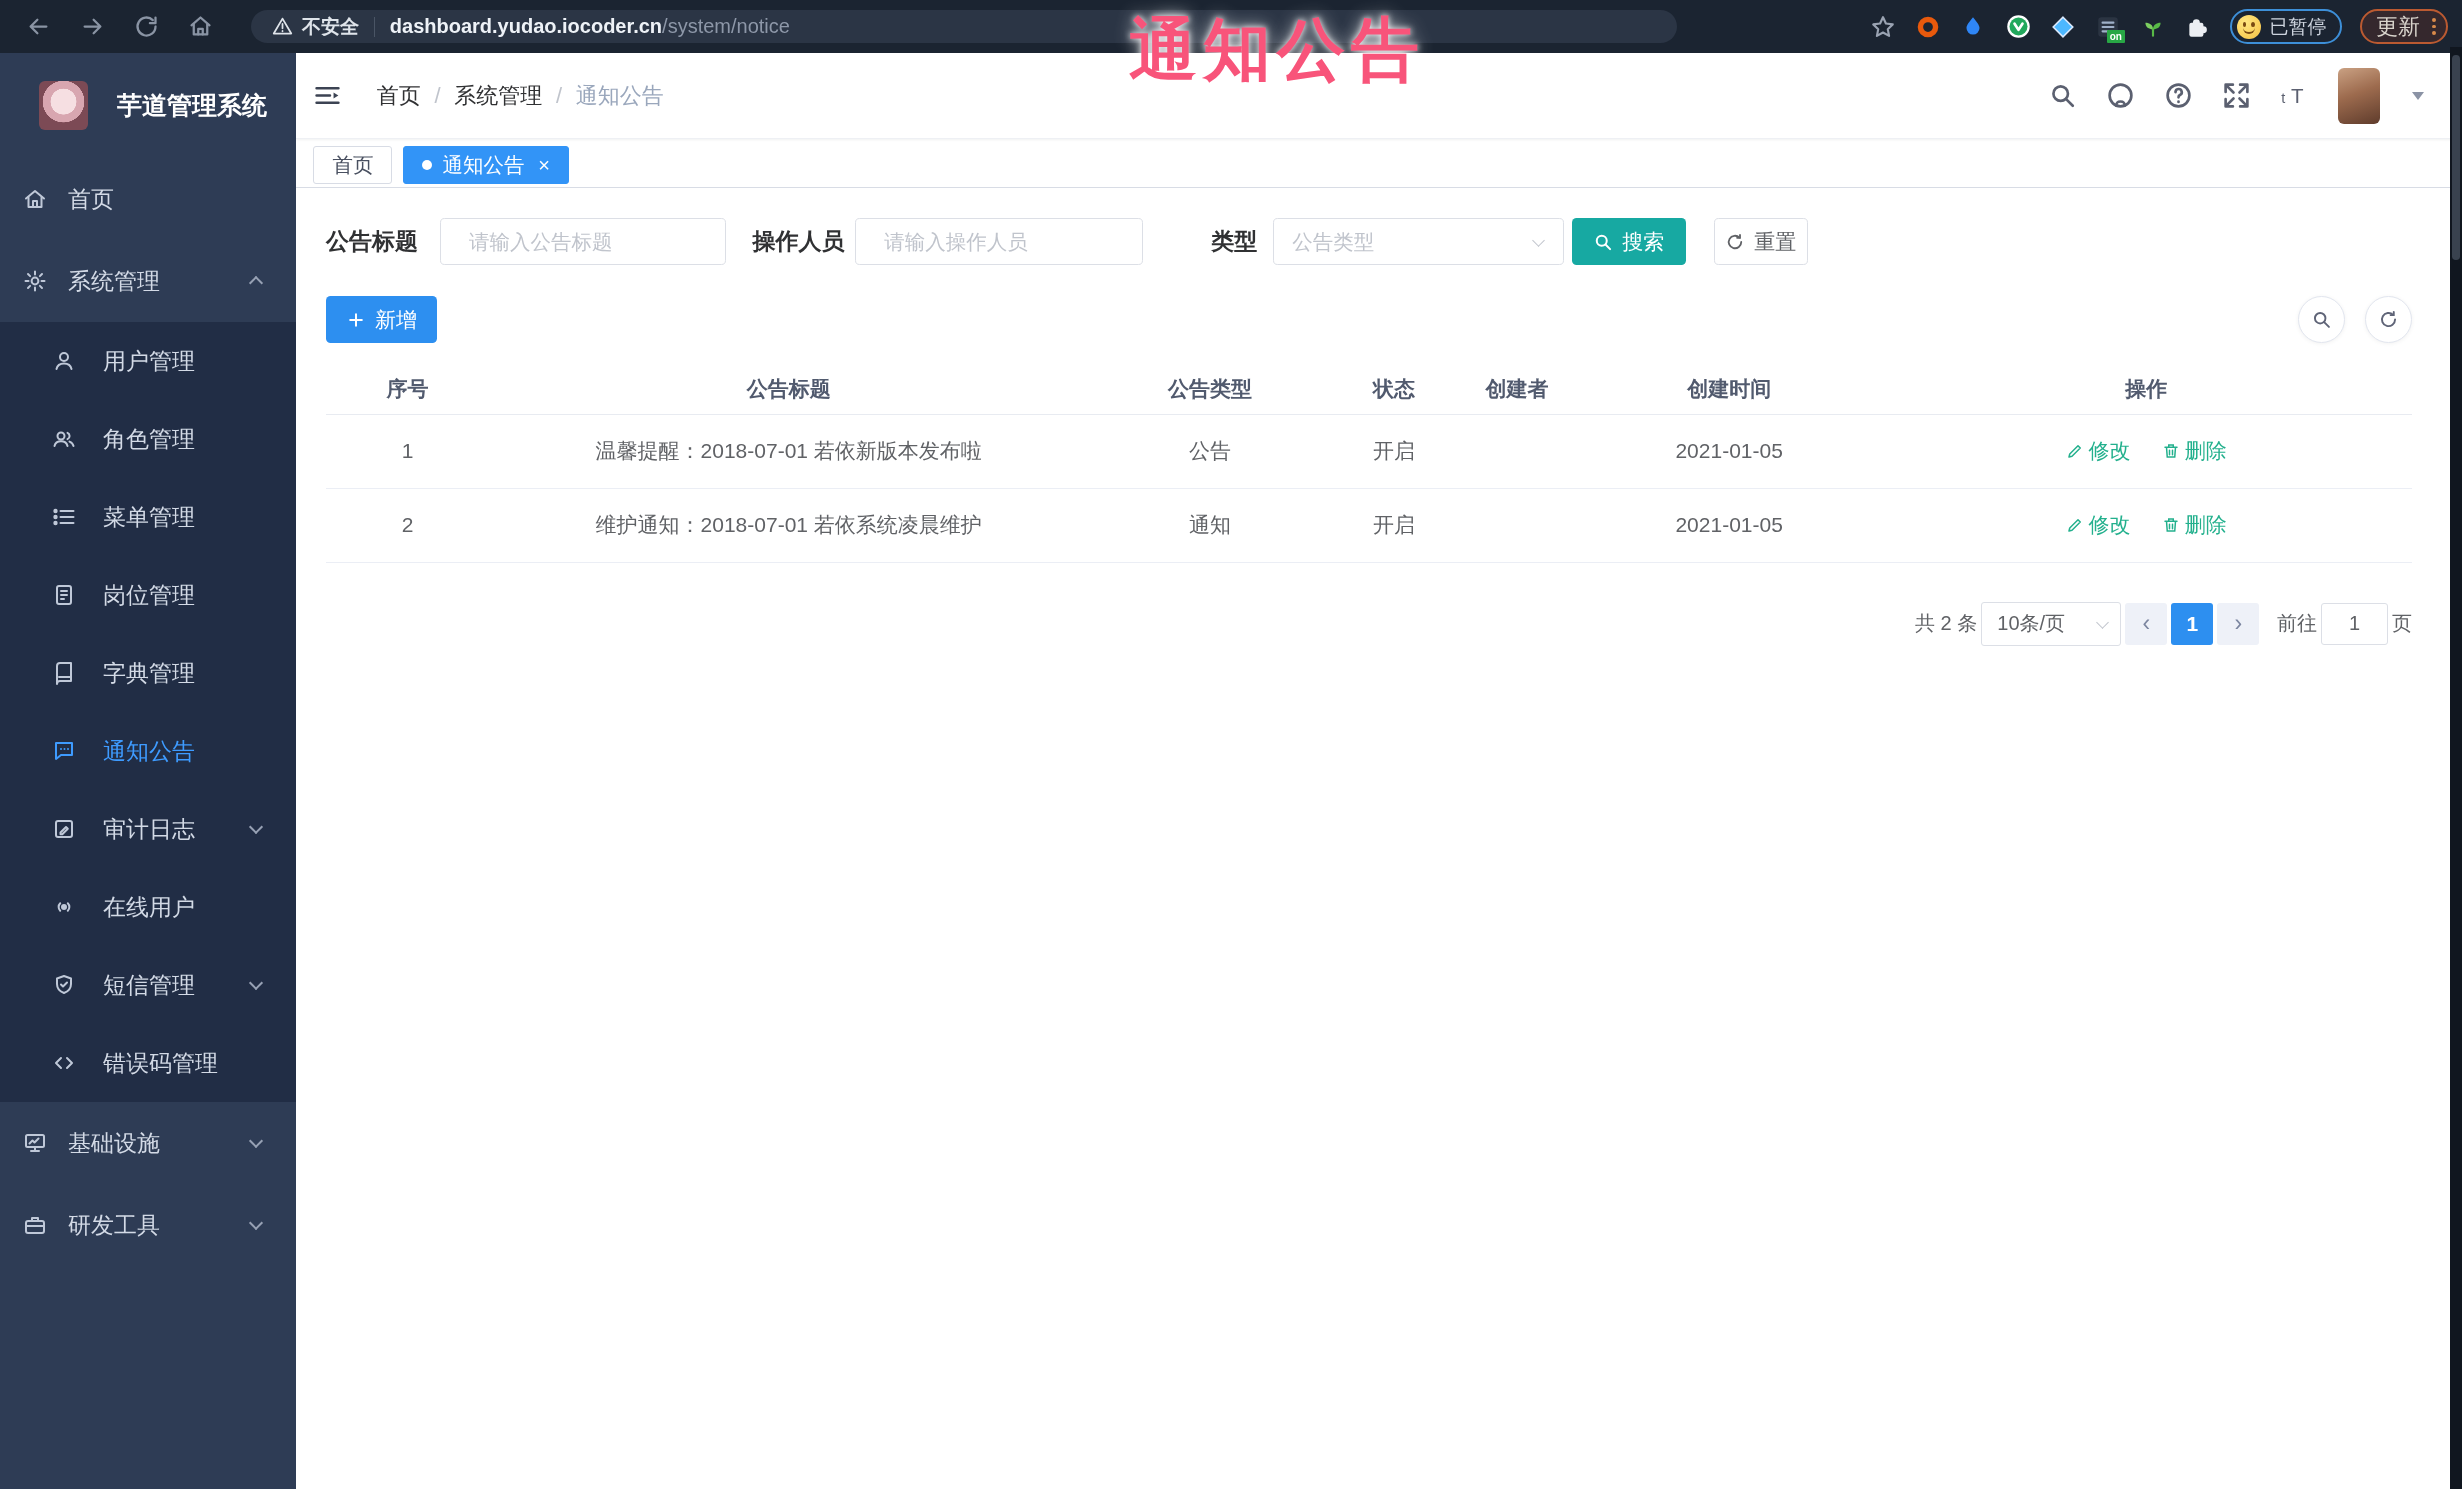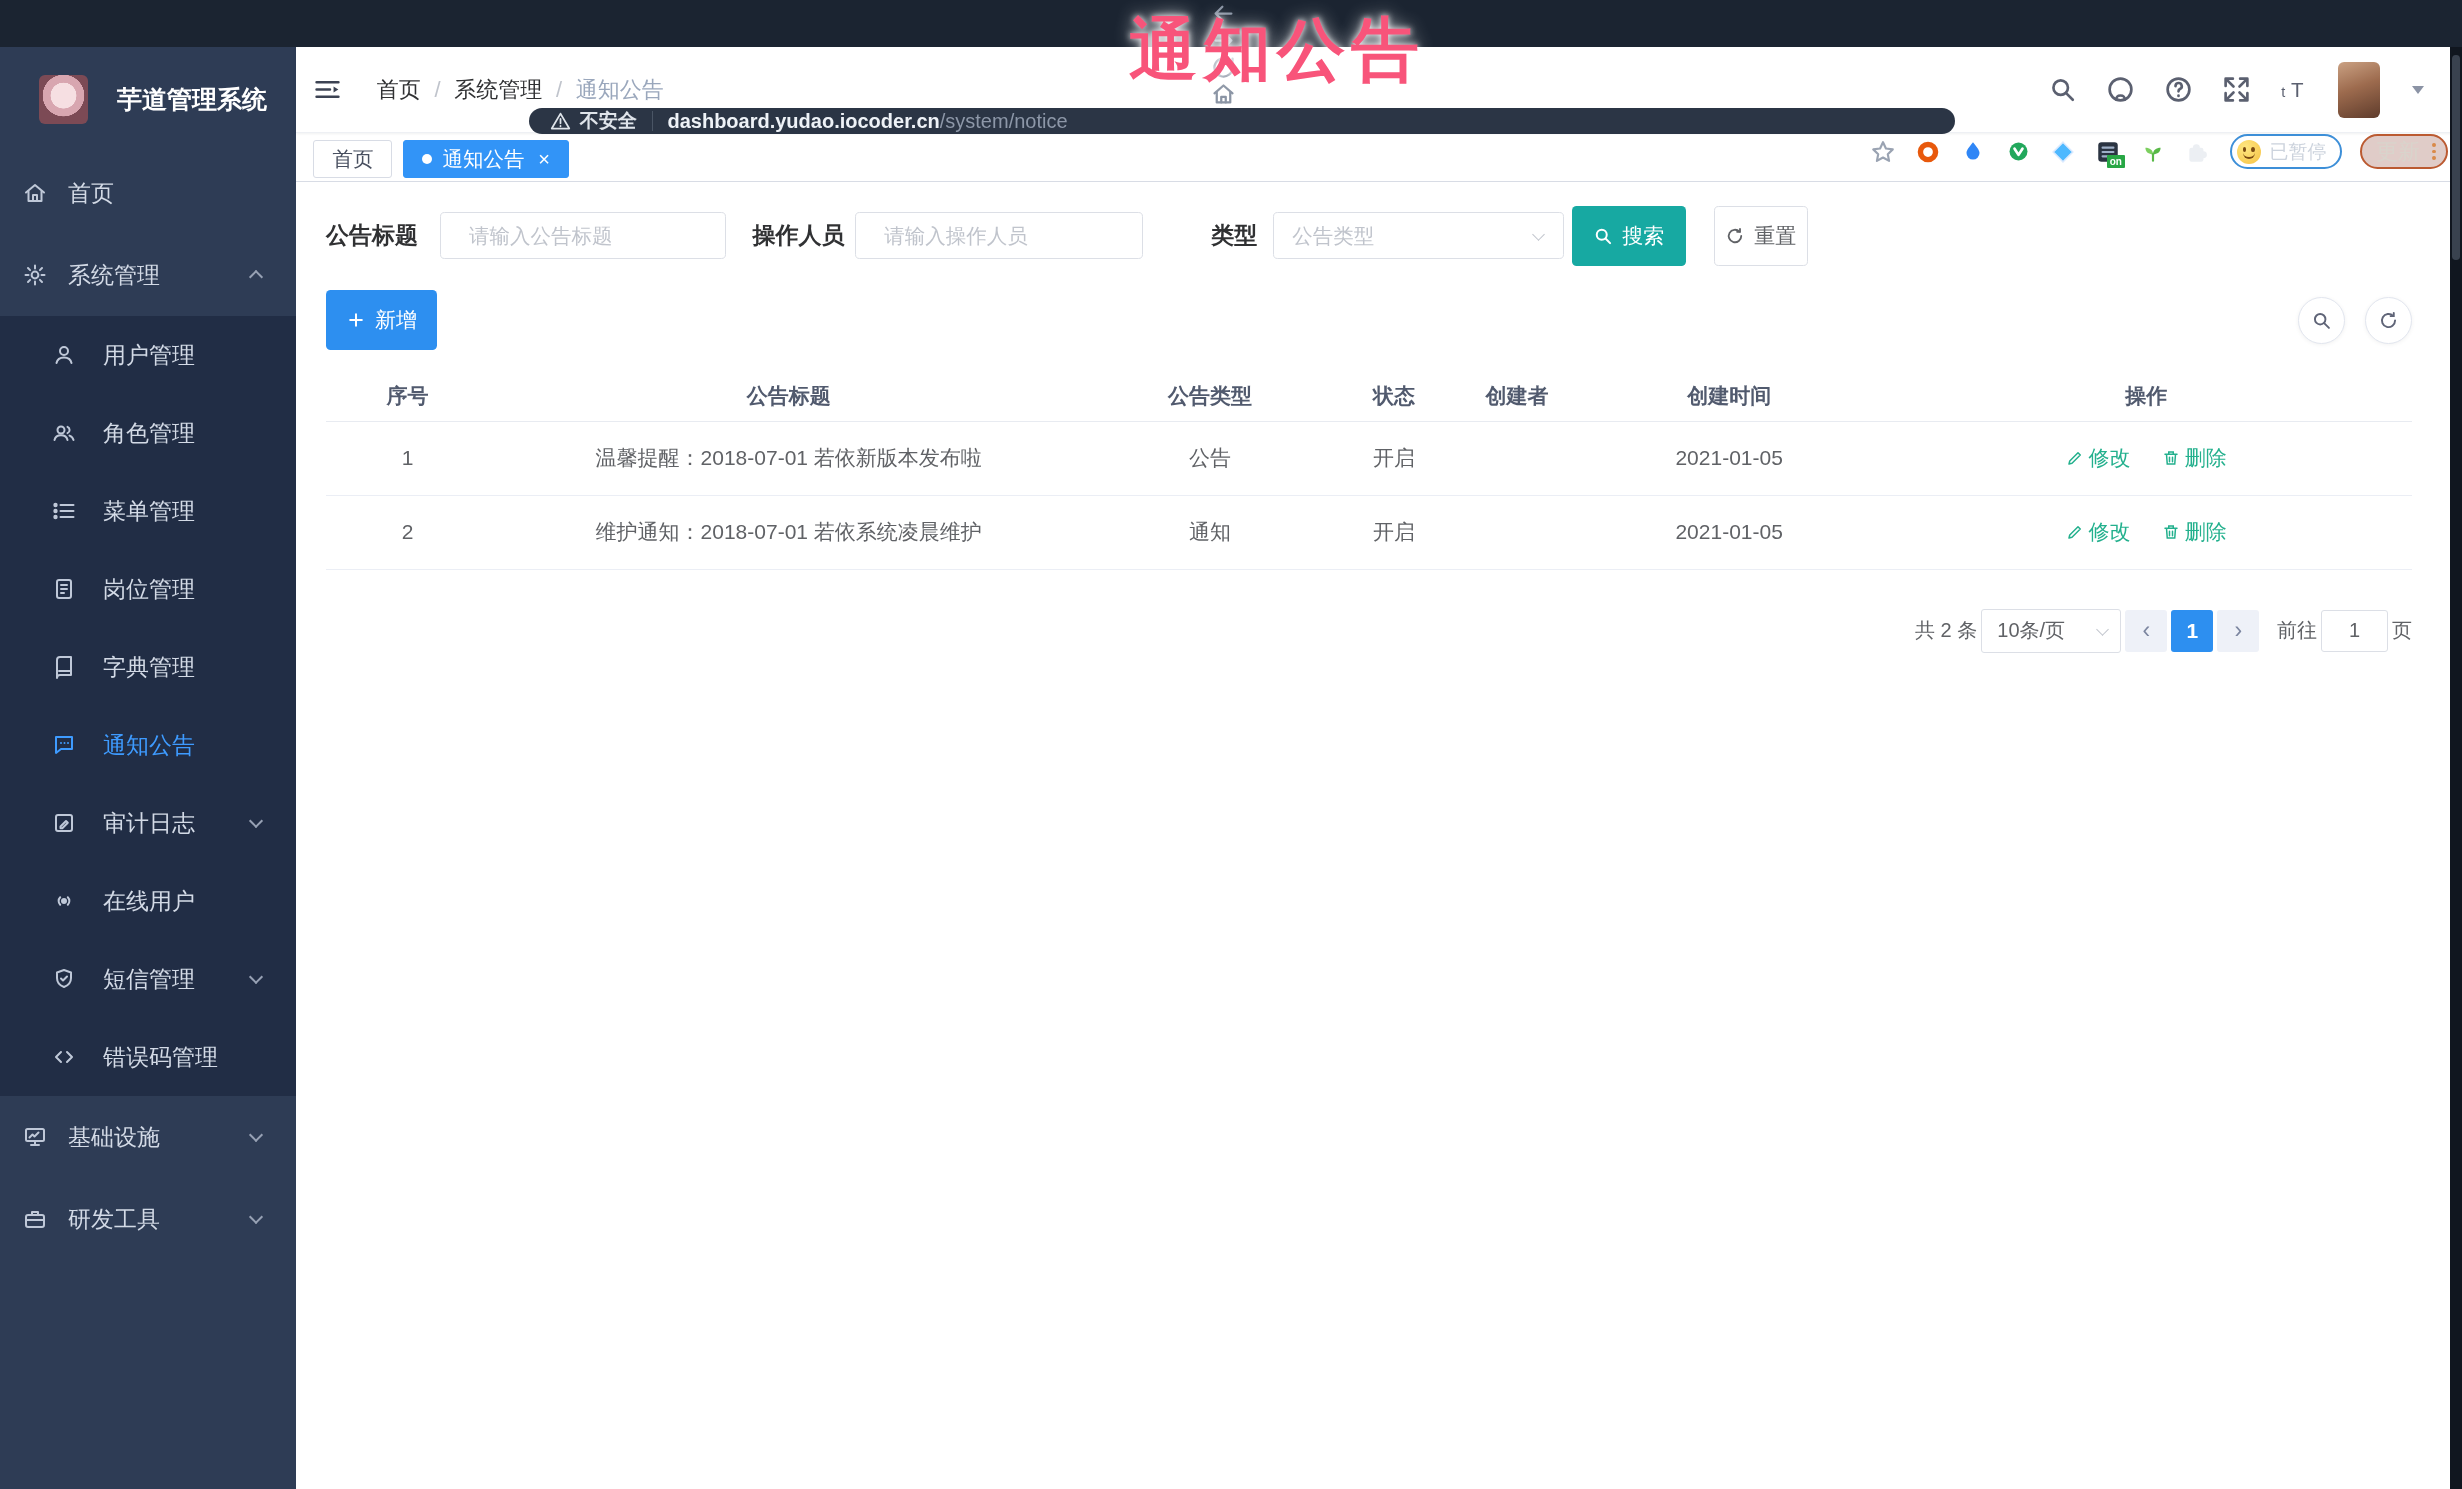--- a/index.html
+++ b/index.html
@@ -1,21 +1,21 @@
 <!DOCTYPE html>
 <html style="font-size:12px"><head>
 <meta charset="utf-8">
 <style>
   * { margin:0; padding:0; box-sizing:border-box; }
   html,body { width:2462px; height:1490px; overflow:hidden; background:#fff;
     font-family:"Liberation Sans","DejaVu Sans",sans-serif; }
   svg { display:block; }
 
   
-  .chrome { height:47px; background:#1b2431; display:flex; align-items:center; padding:0 13.7px 0 23px; position:relative; z-index:5;flex-direction:column; }
+  .chrome { height:53px; background:#1b2431; display:flex; align-items:center; padding:0 13.7px 0 23px; position:relative; z-index:5; }
   .nav-btn { width:30px; height:30px; display:flex; align-items:center; justify-content:center; color:#8a94a4; margin-right:24px; }
   .url-pill { height:33px; width:1426px; background:#2b3545; border-radius:16.7px; display:flex; align-items:center; padding:0 21px; margin-left:12px; }
   .warn { color:#dfe4ea; margin-right:9px; }
   .not-secure { color:#dfe4ea; font-size:19px; font-weight:700; }
   .pill-div { width:0.8px; height:20px; background:#4a5565; margin:0 15px; }
   .url-host { color:#eef2f7; font-size:20px; font-weight:700; }
   .url-path { color:#8d97a8; font-size:20px; }
   .chrome-right { margin-left:auto; display:flex; align-items:center; gap:18px; }
   .ext { width:27px; height:27px; display:flex; align-items:center; justify-content:center; position:relative; }
   .on-badge { position:absolute; right:-3px; bottom:-3px; background:#28a745; color:#fff; font-size:10px; padding:0.8px 3px; border-radius:1px; font-weight:700; }
@@ -69,21 +69,21 @@
 
   
   .content { flex:1; padding:29px 50px 0 30px; }
   .filters { display:flex; align-items:center; height:49px; margin-bottom:30px; }
   .flabel { font-size:23px; font-weight:700; color:#303133; white-space:nowrap; }
   .finput { height:47px; border:0.8px solid #dcdfe6; border-radius:4.6px; font-size:20.5px; color:#ef4444; padding:0 28px; outline:none; }
   .finput::placeholder { color:#c0c4cc; }
   .fselect { height:47px; border:0.8px solid #dcdfe6; border-radius:4.6px; display:flex; align-items:center; padding:0 18px; position:relative; cursor:pointer; }
   .fselect .ph { color:#c0c4cc; font-size:20.5px; }
   .sel-caret { width:9px; height:9px; border-right:1.9px solid #c0c4cc; border-bottom:1.9px solid #c0c4cc; transform:rotate(45deg); position:absolute; right:20px; top:16.7px; }
-  .btn { height:60px; border-radius:4.6px; display:flex; align-items:center; justify-content:center; gap:9px; font-size:21px; cursor:pointer; border:0.8px solid transparent; }
+  .btn { height:47px; border-radius:4.6px; display:flex; align-items:center; justify-content:center; gap:9px; font-size:21px; cursor:pointer; border:0.8px solid transparent; }
   .btn-search { width:114px; background:#17a9a2; color:#fff; }
   .btn-reset { width:94px; background:#fff; border-color:#dcdfe6; color:#606266; }
   .btn-add { width:111px; background:#2d8ff0; color:#fff; }
   .bicon { width:20px; height:20px; }
 
   .toolbar { display:flex; align-items:center; margin-bottom:21px; }
   .tool-circles { margin-left:auto; display:flex; gap:20px; }
   .circle-btn { width:47px; height:47px; border-radius:50%; border:0.8px solid #e2e6ef; box-shadow:0 0.8px 4.6px rgba(0,0,0,.06); display:flex; align-items:center; justify-content:center; color:#5f6477; background:#fff; cursor:pointer; }
 
   table.grid { width:2086px; border-collapse:collapse; table-layout:fixed; margin-top:9px; }

